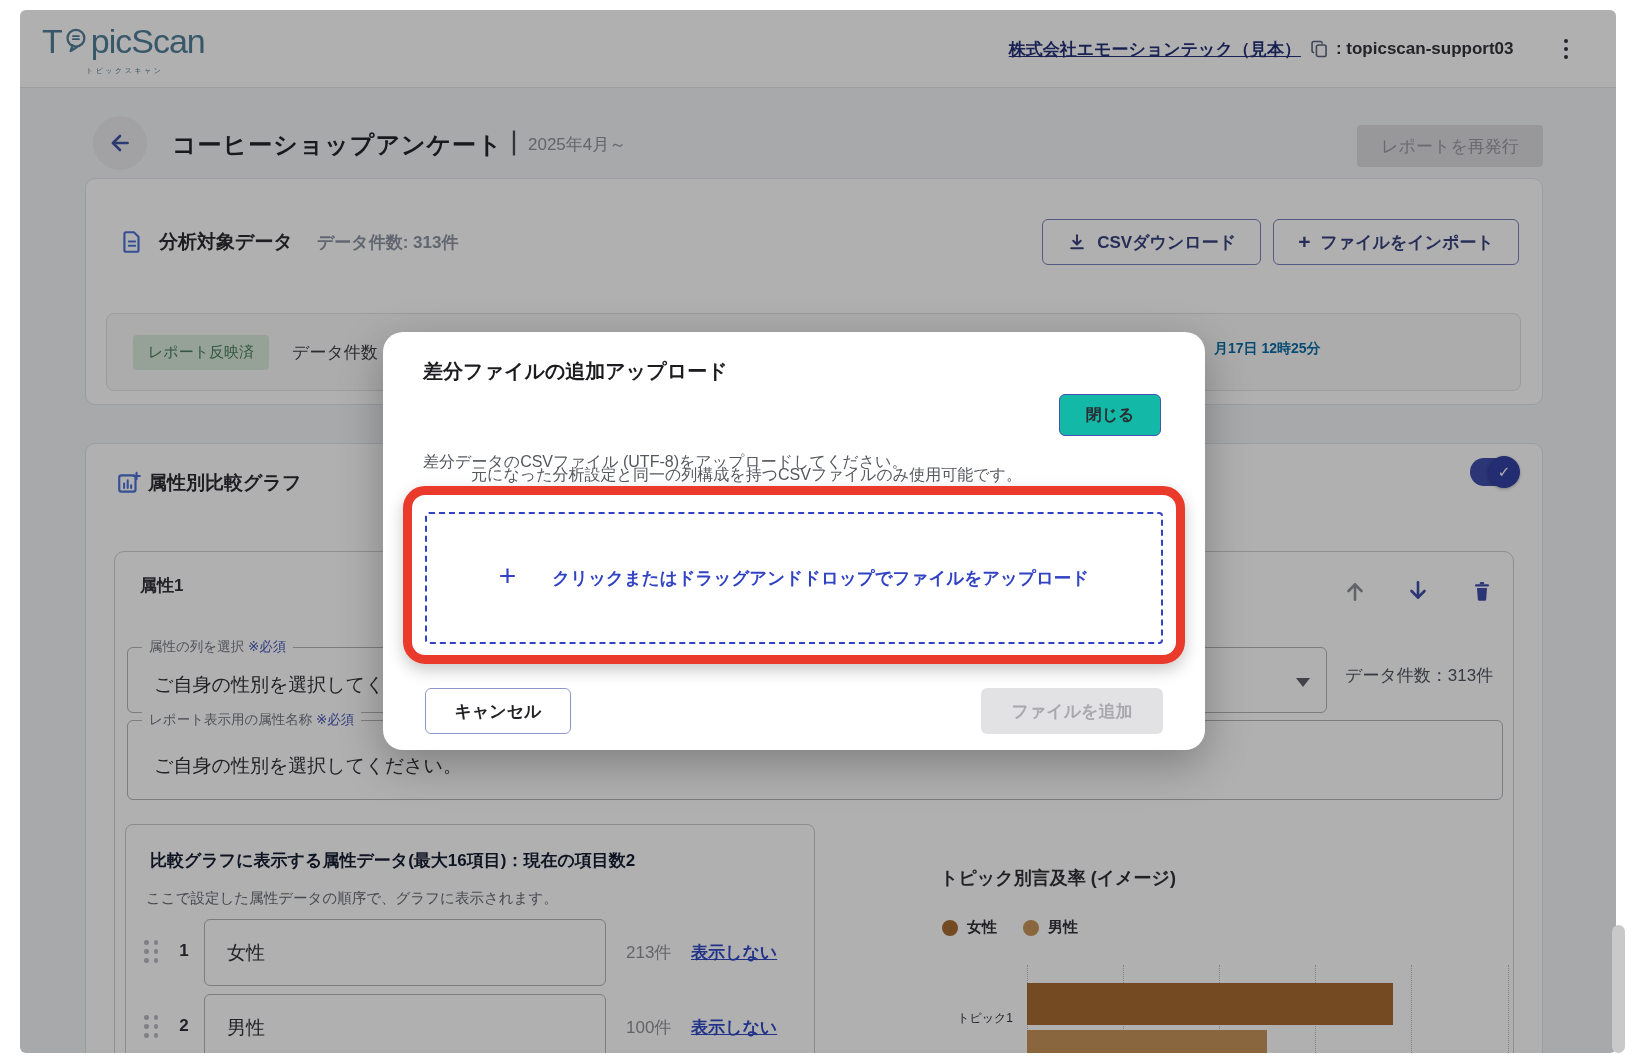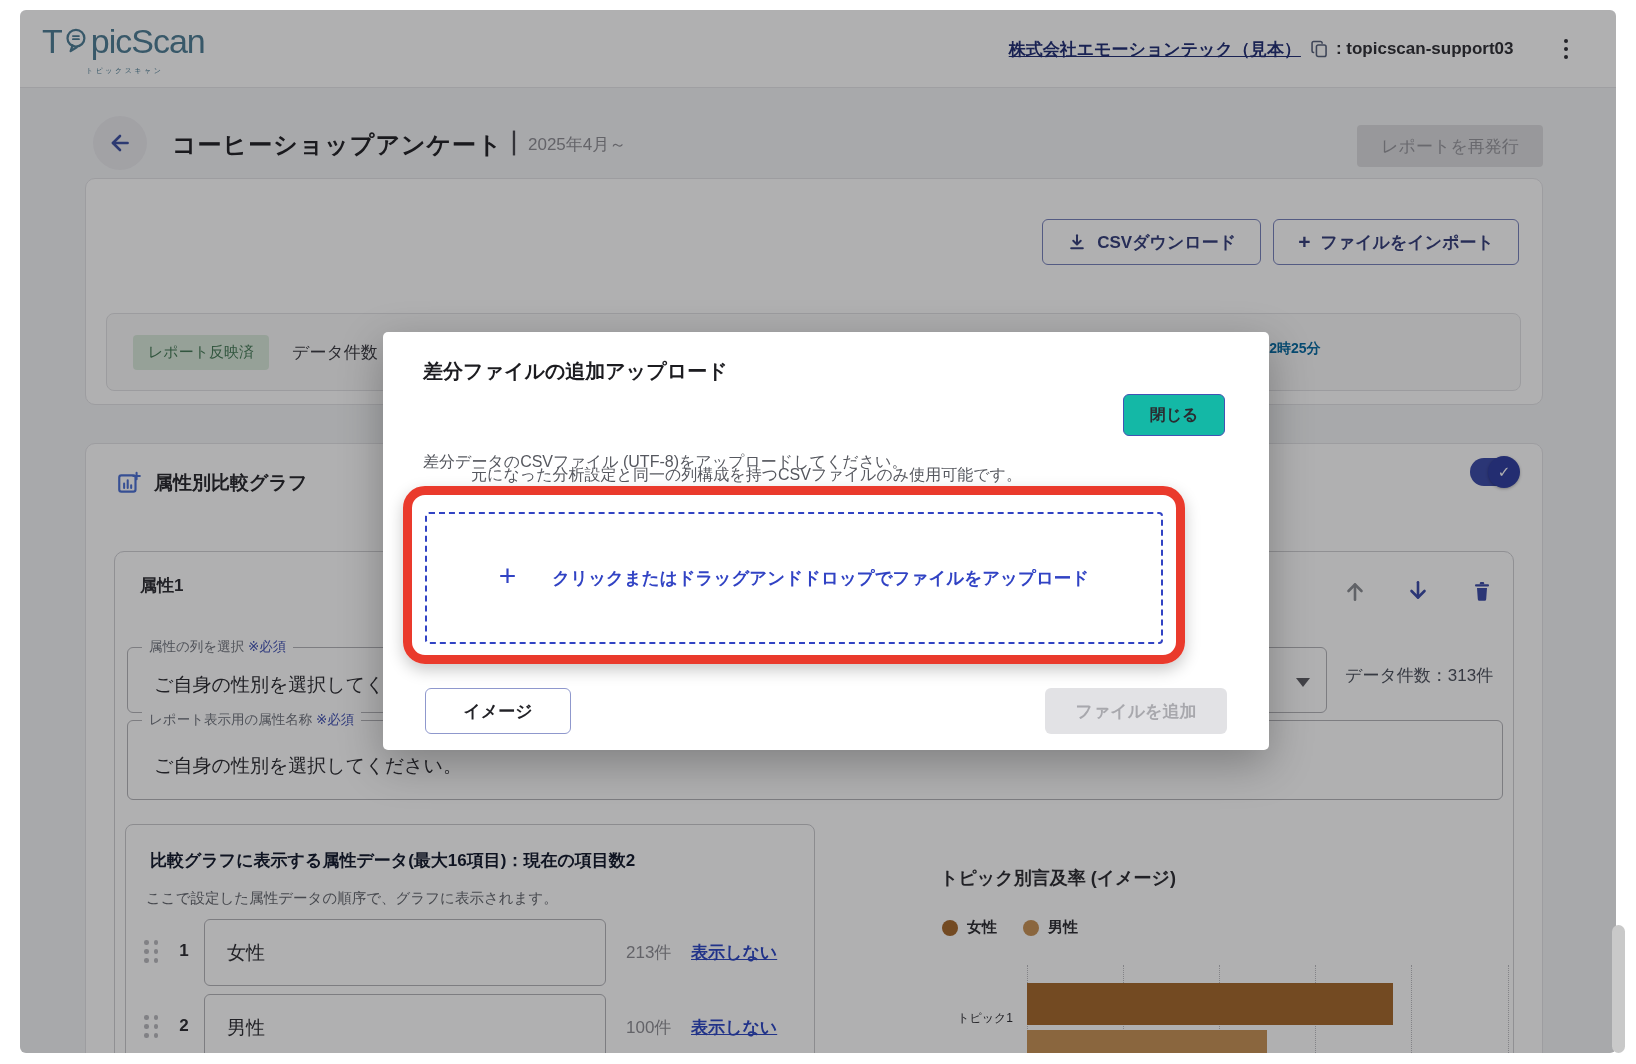--- a/index.html
+++ b/index.html
@@ -35,21 +35,21 @@
   .count-label { font-size:17px; font-weight:bold; color:#8b919e; margin-left:10px; }
   .card1-btns { position:absolute; right:23px; top:40px; display:flex; gap:12px; }
   .obtn { height:46px; border:1px solid #7680bb; border-radius:6px; background:#fff; color:#333d7a; font-size:17px; font-weight:bold; display:flex; align-items:center; gap:10px; padding:0 24px; cursor:pointer; }
   .obtn .plus { font-size:21px; font-weight:bold; }
   .subcard { position:absolute; left:20px; top:134px; width:1415px; height:78px; background:#fafafa; border:1px solid #e2e2e5; border-radius:8px; }
   .badge { position:absolute; left:26px; top:21px; padding:8px 15px; background:#d9e9da; color:#447a56; font-size:15px; border-radius:4px; }
   .name-frag { position:absolute; left:185px; top:27px; font-size:17px; color:#3a3a40; }
   .updated-frag { position:absolute; left:1107px; top:26px; font-size:14px; font-weight:bold; color:#0369a1; }
 
   .card2 { left:65px; top:433px; width:1458px; height:700px; }
-  .card2-head { position:absolute; left:30px; top:26px; display:flex; align-items:center; gap:12px;justify-content:flex-end; }
+  .card2-head { position:absolute; left:30px; top:26px; display:flex; align-items:center; gap:6px;justify-content:flex-end; }
   .toggle { position:absolute; right:26px; top:14px; width:46px; height:28px; background:#3a49a7; border-radius:14px; cursor:pointer; }
   .toggle-thumb { position:absolute; right:-4px; top:-2px; width:32px; height:32px; border-radius:50%; background:#2d3ca0; color:#fff; display:flex; align-items:center; justify-content:center; font-size:15px; font-weight:bold; box-shadow:0 1px 3px rgba(0,0,0,.3); }
 
   
   .attr-panel { position:absolute; left:28px; top:107px; width:1400px; height:660px; border:1px solid #cfcfd3; border-radius:10px; background:#fff; }
   .attr-label { position:absolute; left:25px; top:22px; font-size:17px; font-weight:bold; color:#2b2b30; }
   .icon-btn { position:absolute; cursor:pointer; }
   .field { position:absolute; border:1px solid #b3b3b8; border-radius:6px; background:#fff; }
   .field1 { left:12px; top:95px; width:1200px; height:66px; cursor:pointer; }
   .field2 { left:12px; top:168px; width:1376px; height:80px; }
@@ -77,21 +77,21 @@
   .legend { left:922px; top:908px; display:flex; align-items:center; }
   .legend-dot { width:16px; height:16px; border-radius:50%; margin-right:9px; }
   .legend-label { font-size:15px; font-weight:bold; color:#2b2b30; margin-right:26px; }
   .gridline { position:absolute; top:955px; height:88px; width:0; border-left:1px dotted #bcbcc0; }
   .cat-label { left:878px; top:1000px; width:115px; text-align:right; font-size:12px; color:#2b2b30; }
   .bar { position:absolute; left:1007px; height:42px; }
   .bar1 { top:973px; } .bar2 { top:1020px; }
 
   
   .dim { position:absolute; left:0; top:0; width:100%; height:100%; background:rgba(15,15,18,0.33); z-index:50; }
-  .modal { position:absolute; left:363px; top:322px; width:886px; height:418px; background:#fff; border-radius:5px; z-index:60; box-shadow:0 14px 44px rgba(0,0,0,0.28); }
+  .modal { position:absolute; left:363px; top:322px; width:822px; height:418px; background:#fff; border-radius:20px; z-index:60; box-shadow:0 14px 44px rgba(0,0,0,0.28); }
   .m-title { position:absolute; left:40px; top:26px; font-size:20px; font-weight:bold; color:#1c1c20; }
   .m-close { position:absolute; right:44px; top:18px; width:102px; height:42px; border:1.5px solid #4353b4; border-radius:6px; background:#14b8a6; font-size:16px; font-weight:bold; color:#2b2b30; display:flex; align-items:center; justify-content:center; cursor:pointer;margin-top:44px; }
   .m-line { position:absolute; left:40px; font-size:16px; color:#56585f; }
   .m-line1 { top:120px; } .m-line2 { top:133px;margin-left:48px; }
   .dropzone { position:absolute; left:42px; top:180px; width:738px; height:132px; border:2px dashed #3143c4; border-radius:4px; display:flex; align-items:center; justify-content:center; gap:36px; cursor:pointer; background:#fff; }
   .dz-plus { font-size:30px; color:#3143c4; margin-top:-4px; }
   .dz-label { font-size:17.5px; font-weight:bold; color:#3143c4; }
   .m-cancel { position:absolute; left:42px; top:356px; width:146px; height:46px; border:1.5px solid #8f98cd; border-radius:6px; background:#fff; font-size:17px; font-weight:bold; color:#222227; display:flex; align-items:center; justify-content:center; cursor:pointer; }
   .m-submit { position:absolute; right:42px; top:356px; width:182px; height:46px; background:#e2e2e5; color:#a8a8ad; border-radius:6px; font-size:17px; font-weight:bold; display:flex; align-items:center; justify-content:center; }
   .annotation { position:absolute; left:383px; top:476px; width:782px; height:178px; border:9px solid #ea3a2c; border-radius:22px; z-index:70; box-shadow:0 6px 16px rgba(0,0,0,0.22); pointer-events:none; }
@@ -139,20 +139,28 @@
         <path d="M19 12H5.5"></path>
         <path d="M12 5.5 5.5 12l6.5 6.5"></path>
       </svg>
   </div>
   <div class="abs page-title">コーヒーショップアンケート</div>
   <div class="abs page-sep">｜</div>
   <div class="abs page-period">2025年4月～</div>
   <div class="abs reissue-btn">レポートを再発行</div>
 
   <div class="card card1">
+    <div class="card1-head">
+      <svg width="26" height="28" viewBox="0 0 24 24" fill="none" stroke="#4a6fd4" stroke-width="2" stroke-linecap="round" stroke-linejoin="round">
+          <path d="M6.5 3h7.2L18 7.2V19.5A1.5 1.5 0 0 1 16.5 21h-10A1.5 1.5 0 0 1 5 19.5v-15A1.5 1.5 0 0 1 6.5 3z"></path>
+          <path d="M9 11.5h6M9 15.5h6" stroke-width="1.7"></path>
+        </svg>
+      <span class="card-title">分析対象データ</span>
+      <span class="count-label">データ件数: 313件</span>
+    </div>
     <div class="card1-btns">
       <button class="obtn">
         <svg width="20" height="20" viewBox="0 0 24 24" fill="none" stroke="#333d7a" stroke-width="2.4" stroke-linecap="round" stroke-linejoin="round">
             <path d="M12 4v10.5"></path>
             <path d="M7.5 10.5 12 15l4.5-4.5"></path>
             <path d="M5 19.5h14"></path>
           </svg>
         <span>CSVダウンロード</span>
       </button>
       <button class="obtn">
@@ -271,20 +279,20 @@
 
   <div class="modal">
     <div class="m-title">差分ファイルの追加アップロード</div>
     <div class="m-close">閉じる</div>
     <div class="m-line m-line1">差分データのCSVファイル (UTF-8)をアップロードしてください。</div>
     <div class="m-line m-line2">元になった分析設定と同一の列構成を持つCSVファイルのみ使用可能です。</div>
     <div class="dropzone">
       <span class="dz-plus">+</span>
       <span class="dz-label">クリックまたはドラッグアンドドロップでファイルをアップロード</span>
     </div>
-    <div class="m-cancel">イメージ</div>
+    <div class="m-cancel">キャンセル</div>
     <div class="m-submit">ファイルを追加</div>
   </div>
 
   <div class="annotation"></div>
 </div>
 
 <div class="scroll-thumb"></div>
 
 </body></html>

